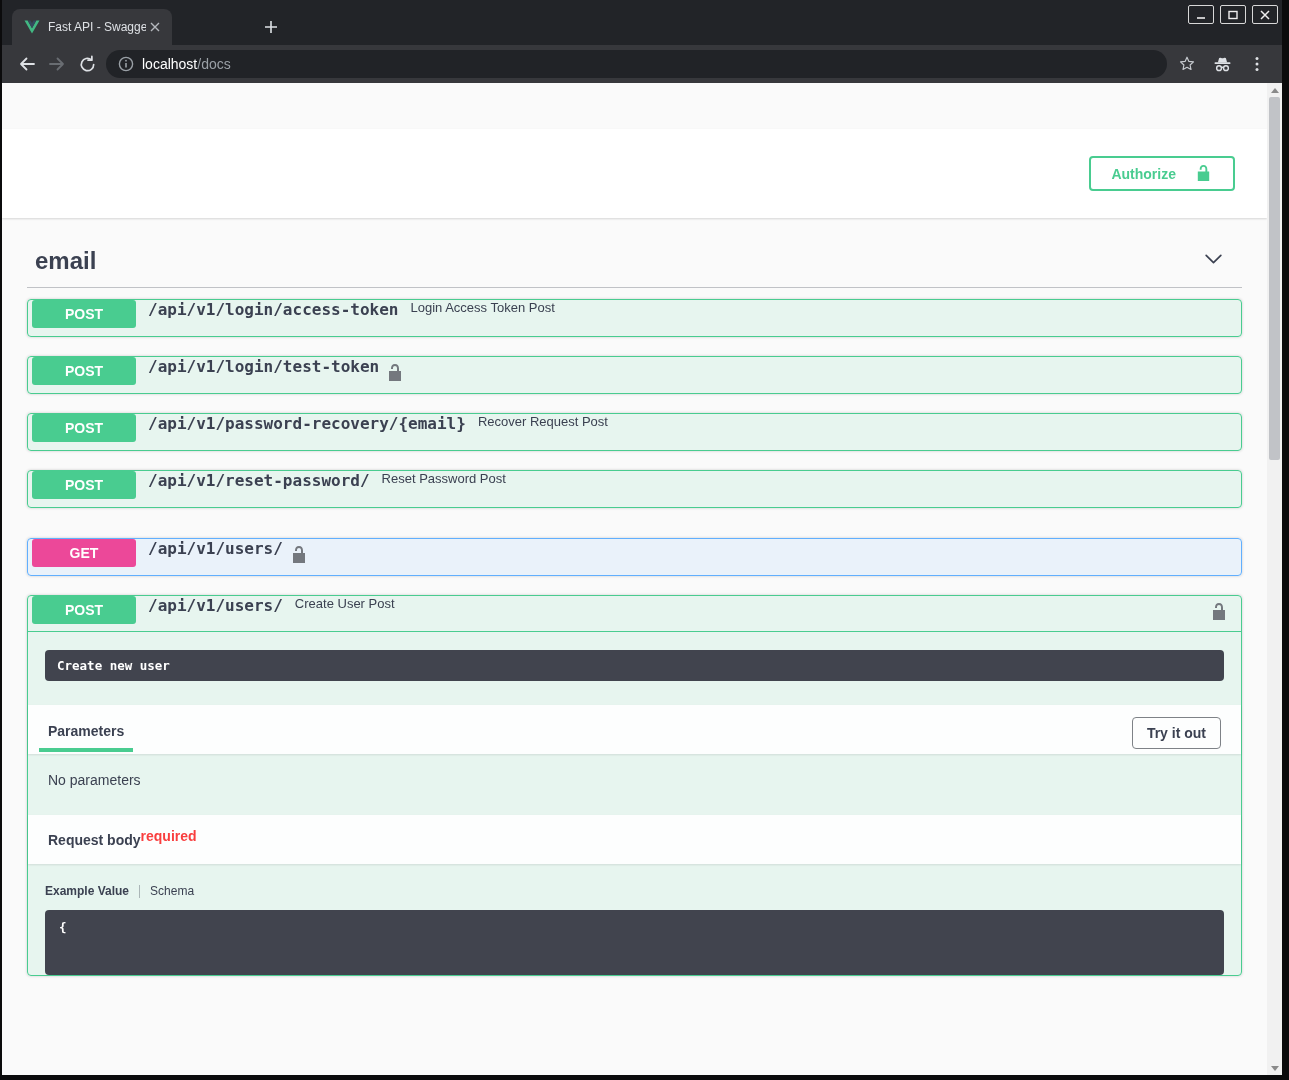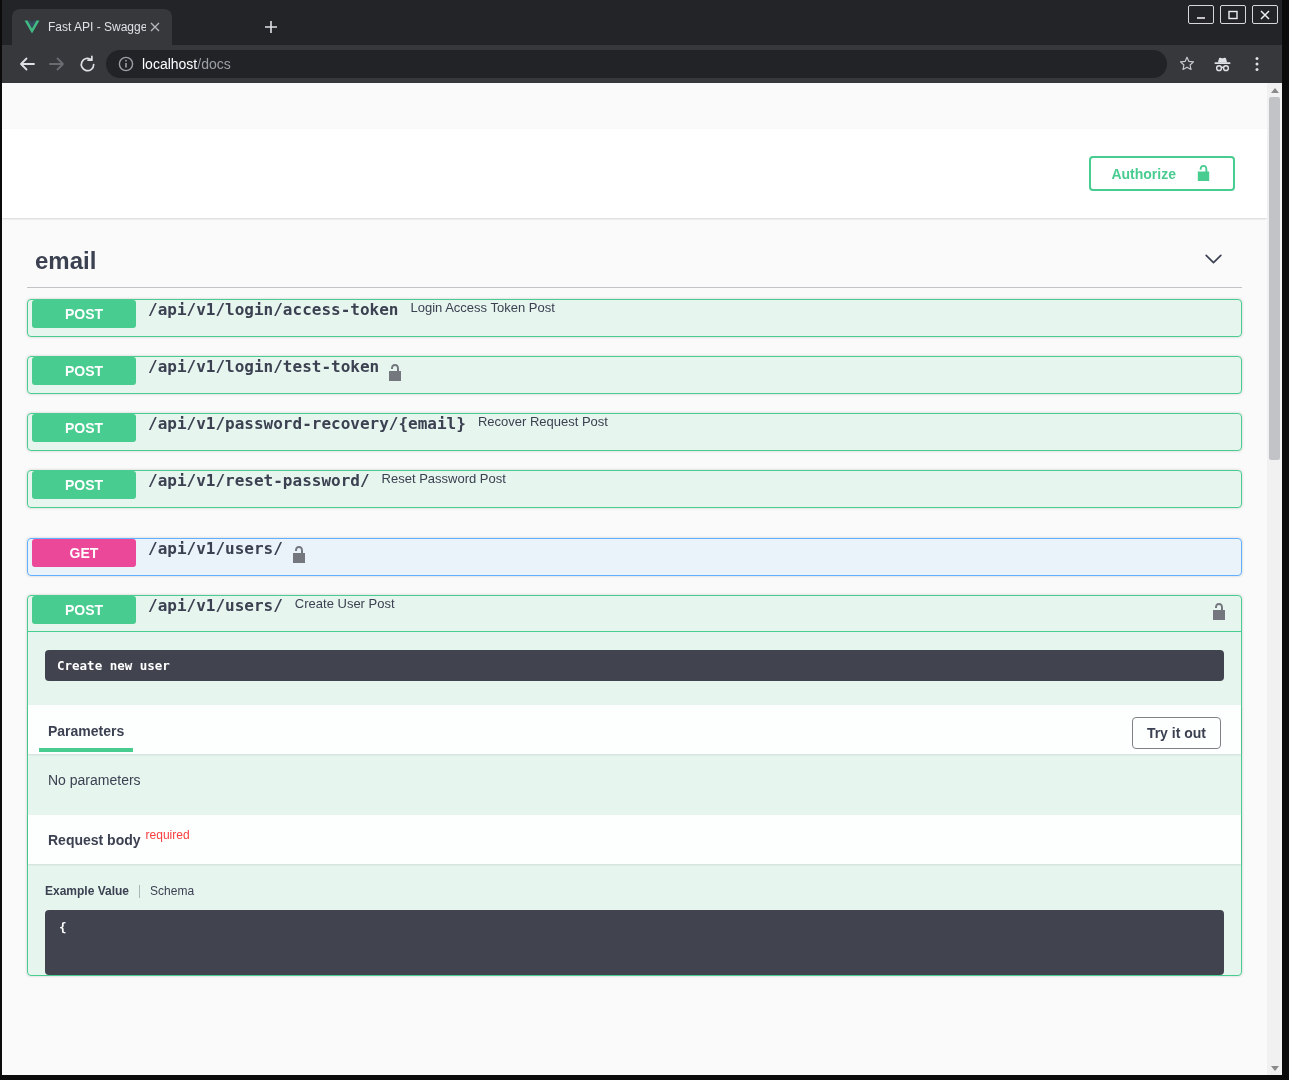--- a/index.html
+++ b/index.html
@@ -88,22 +88,22 @@
                             display:flex; align-items:center; min-height:49px; }
   .params-title { font-size:14px; font-weight:bold; color:#3b4151;
                   padding:15px 9px 9px; margin-left:-9px;
                   border-bottom:4px solid #49cc90; cursor:pointer; }
   .btn-tryout { margin-left:auto; border:1.5px solid #7e8287; border-radius:4px;
                 background:transparent; color:#3b4151; font-weight:bold; font-size:14px;
                 padding:7px 14px; cursor:pointer;margin-top:7px; }
   .no-params { padding:18px 20px 27px; font-size:14px; color:#3b4151; }
   .req-left { display:flex; align-items:flex-start; padding:16px 0; }
   .req-title { font-size:14px; font-weight:bold; color:#3b4151; }
-  .req-required { color:#f93e3e; font-size:12px; font-weight:normal; position:relative;
-                  top:-4px; margin-left:5px; }
+  .req-required { color:#f93e3e; font-size:14px; font-weight:bold; position:relative;
+                  top:-4px; }
   .media-select { margin-left:auto; position:relative; width:231px; height:30px;
                   border:2px solid #41444e; border-radius:4px; background:#fff;
                   box-shadow:0 1px 2px rgba(0,0,0,.25); display:flex; align-items:center;
                   padding:0 32px 0 10px; font-weight:bold; font-size:14px; color:#3b4151;
                   cursor:pointer; }
   .media-select .sel-chev { position:absolute; right:8px; top:7px; }
 
   .model-example { margin:20px 17px 0; }
   .ex-tabs { display:flex; align-items:center; }
   .tab-example { font-size:12px; font-weight:bold; color:#3b4151; cursor:pointer; }

